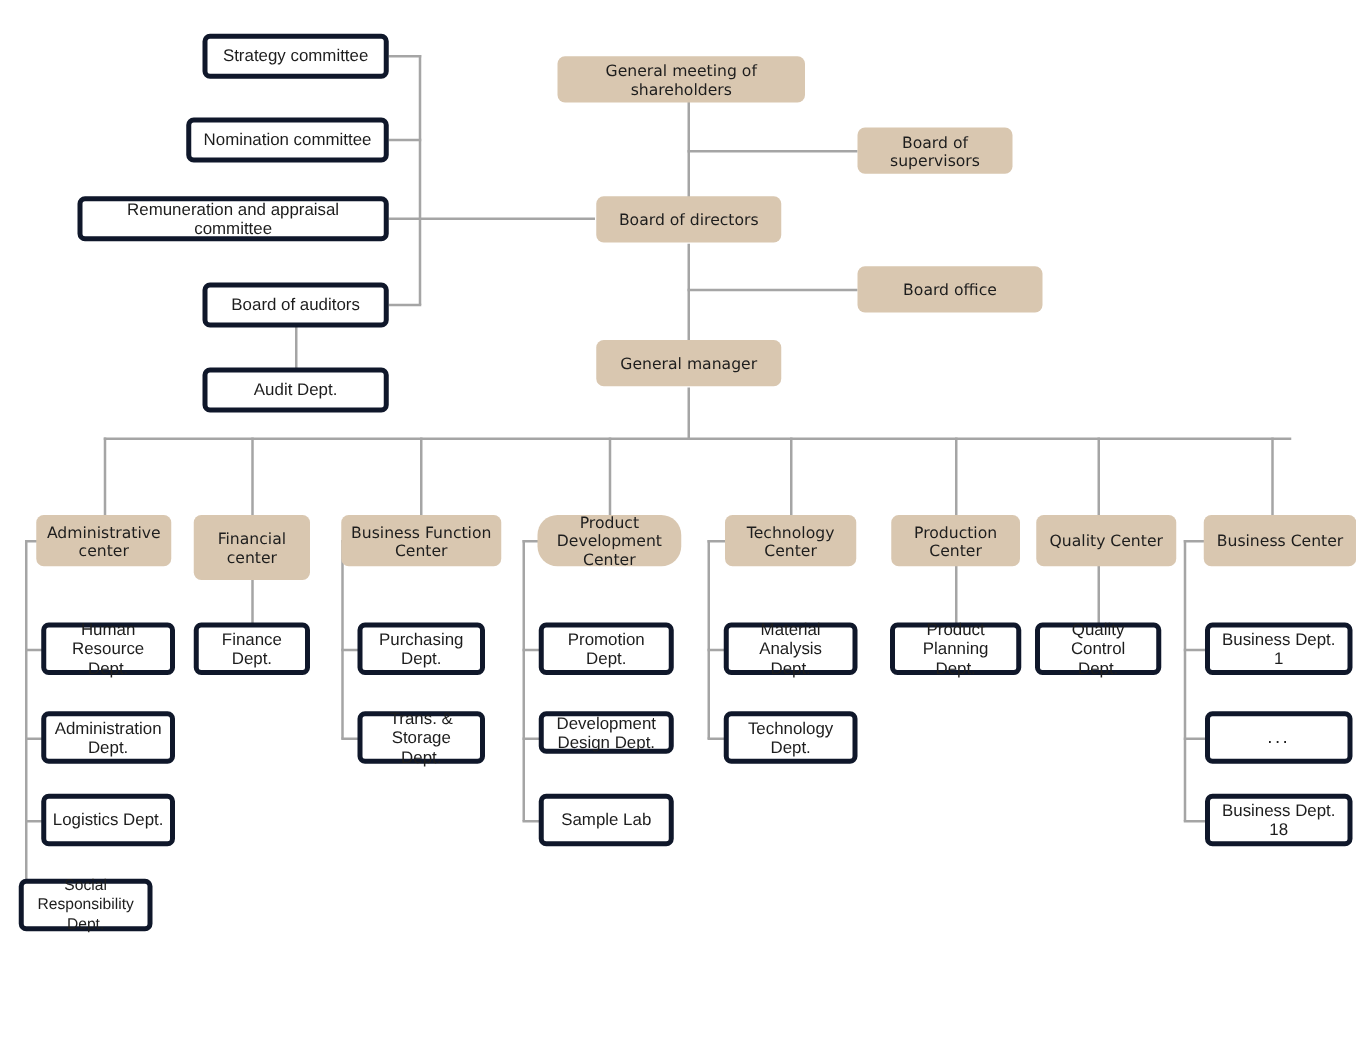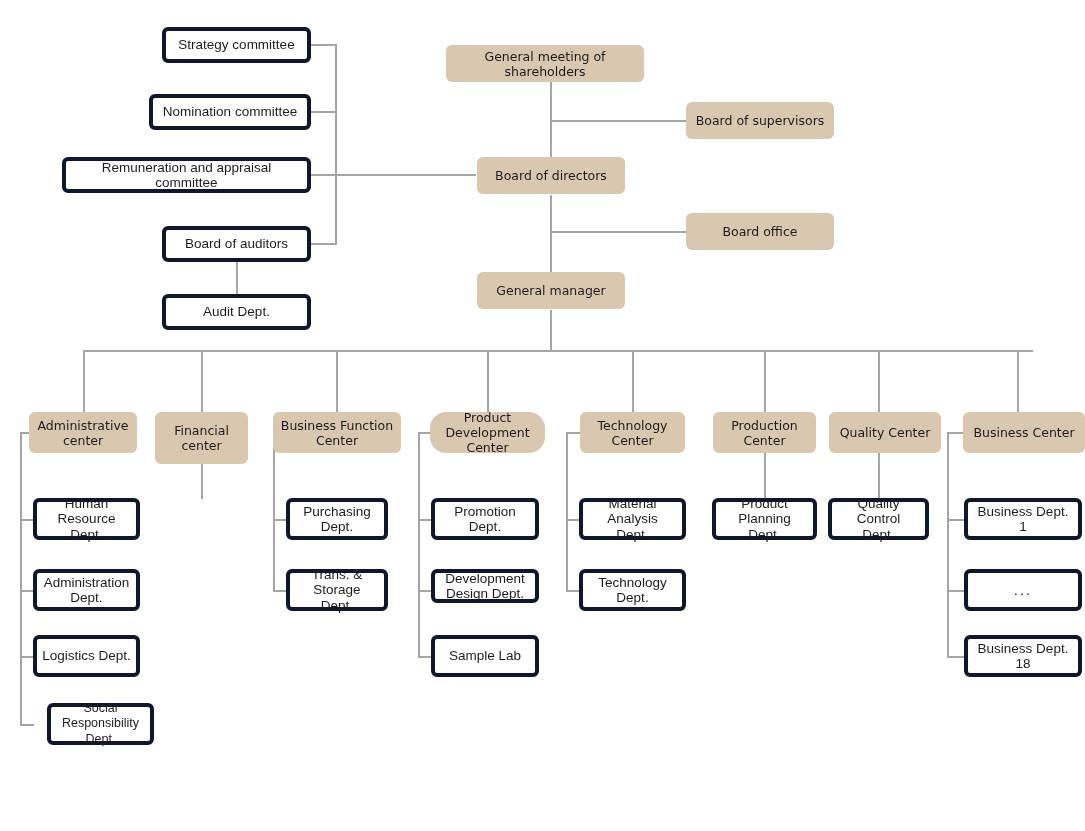--- a/index.html
+++ b/index.html
@@ -127,21 +127,21 @@
   <div class="line v" style="left:947px; top:432px; height:225px;"></div>
   <div class="line h" style="left:947px; top:432px; width:18px;"></div>
   <div class="line h" style="left:947px; top:519px; width:18px;"></div>
   <div class="line h" style="left:947px; top:590px; width:18px;"></div>
   <div class="line h" style="left:947px; top:656px; width:18px;"></div>
 
   <div class="node tan single" style="left:446px; top:45px; width:198px; height:37px;">
     <span class="lbl">General meeting of shareholders</span>
   </div>
 
-  <div class="node tan single" style="left:686px; top:102px; width:148px; height:37px;">
+  <div class="node tan single" style="left:686px; top:102px; width:124px; height:37px;">
     <span class="lbl">Board of supervisors</span>
   </div>
 
   <div class="node tan single" style="left:477px; top:157px; width:148px; height:37px;">
     <span class="lbl">Board of directors</span>
   </div>
 
   <div class="node tan single" style="left:686px; top:213px; width:148px; height:37px;">
     <span class="lbl">Board office</span>
   </div>
@@ -212,25 +212,28 @@
     <span class="lbl">Human
 Resource Dept.</span>
   </div>
   <div class="node plain" style="left:33px; top:569px; width:107px; height:42px;">
     <span class="lbl">Administration
 Dept.</span>
   </div>
   <div class="node plain" style="left:33px; top:635px; width:107px; height:42px;">
     <span class="lbl">Logistics Dept.</span>
   </div>
-  <div class="node plain" style="left:47px; top:703px; width:107px; height:42px; font-size:12.5px;">
+  <div class="node plain" style="left:15px; top:703px; width:107px; height:42px; font-size:12.5px;">
     <span class="lbl">Social Responsibility
 Dept.</span>
   </div>
 
+  <div class="node plain" style="left:155px; top:498px; width:93px; height:42px;">
+    <span class="lbl">Finance Dept.</span>
+  </div>
 
   <div class="node plain" style="left:286px; top:498px; width:102px; height:42px;">
     <span class="lbl">Purchasing Dept.</span>
   </div>
   <div class="node plain" style="left:286px; top:569px; width:102px; height:42px;">
     <span class="lbl">Trans. &amp; Storage
 Dept.</span>
   </div>
 
   <div class="node plain" style="left:431px; top:498px; width:108px; height:42px;">

